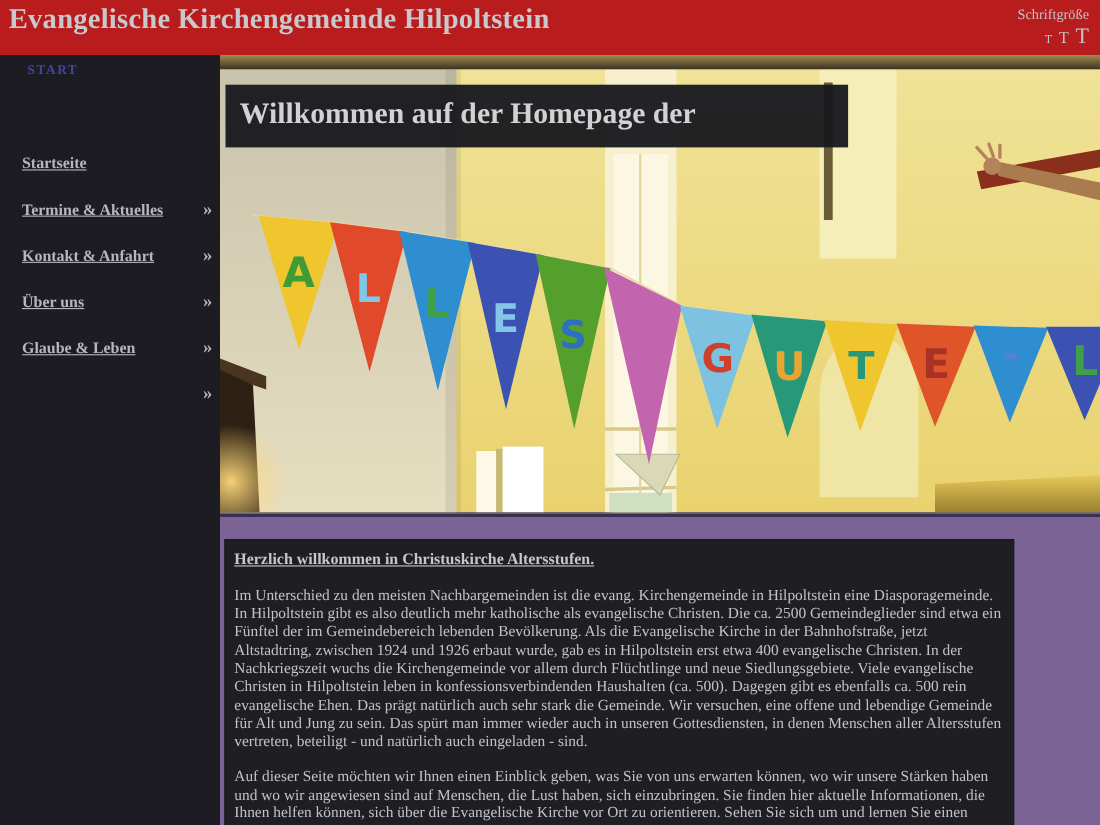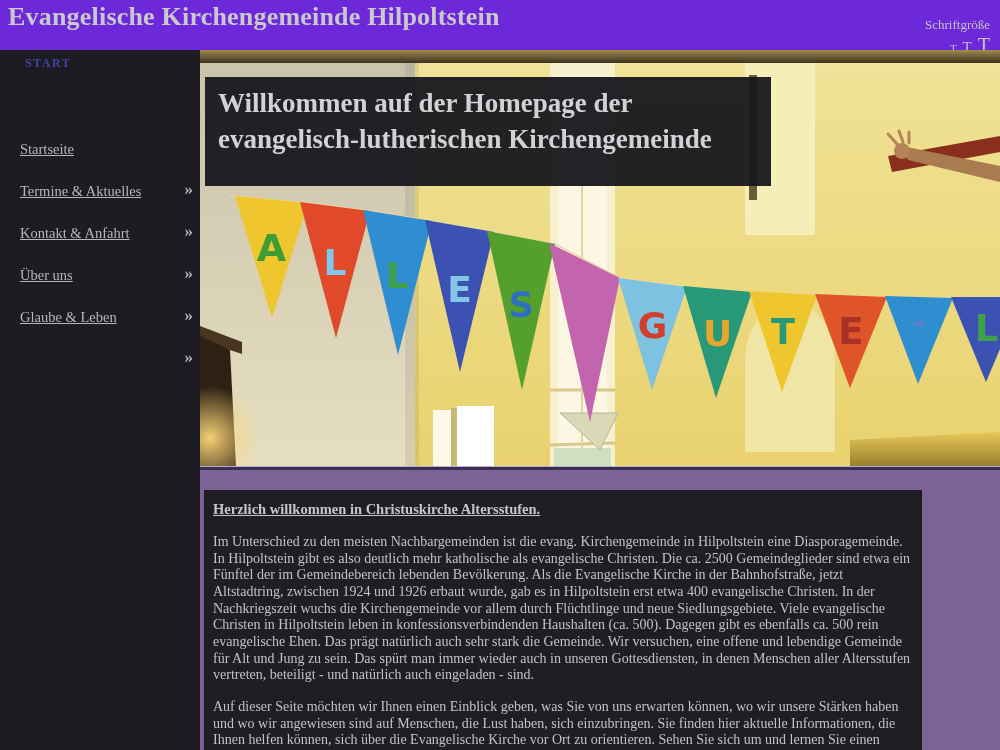--- a/index.html
+++ b/index.html
@@ -3,63 +3,63 @@
 <meta charset="utf-8">
 <style>
   html,body{margin:0;padding:0;}
   body{
     width:1000px;height:750px;overflow:hidden;position:relative;
     background:#1c1c22;
     font-family:"Liberation Serif", serif;
   }
   
   .header{
-    position:absolute;left:0;top:0;width:1000px;height:50px;background:#6d28d9;
+    position:absolute;left:0;top:0;width:1000px;height:50px;background:#b91c1c;
   }
   .site-title{
     position:absolute;left:8px;top:2px;
     font-size:26px;font-weight:bold;color:#c9c9cd;letter-spacing:.2px;
   }
   .fontsize-ctl{position:absolute;right:10px;top:5px;text-align:right;color:#c4c4c8;}
-  .fontsize-label{font-size:13px;margin-top:12px;}
+  .fontsize-label{font-size:13px;}
   .fontsize-ts{display:flex;justify-content:flex-end;align-items:baseline;gap:6px;margin-top:1px;}
   .fontsize-ts span{cursor:pointer;color:#c4c4c8;}
   .t-small{font-size:11px;}
   .t-mid{font-size:15px;}
   .t-large{font-size:20px;}
   
   .sidebar{
     position:absolute;left:0;top:50px;width:200px;height:700px;background:#1c1c22;
   }
   .start-link{
     position:absolute;left:25px;top:6px;
     font-size:12px;font-weight:bold;letter-spacing:1.5px;color:#4444a8;cursor:pointer;
   }
   .nav{position:absolute;left:0;top:80px;width:200px;}
   .nav-item{
     position:relative;padding:10px 8px 10px 20px;min-height:22px;cursor:pointer;
   }
   .nav-label{
     display:inline-block;max-width:150px;
-    font-size:14.5px;font-weight:normal;color:#b6b6bc;text-decoration:underline;line-height:1.15;
+    font-size:14.5px;font-weight:bold;color:#b6b6bc;text-decoration:underline;line-height:1.15;
   }
   .nav-arrow{
     position:absolute;right:7px;top:8px;
     font-size:17px;font-weight:bold;color:#b6b6bc;
   }
   
   .hero{
     position:absolute;left:200px;top:50px;width:800px;height:416px;overflow:hidden;
     border-bottom:1px solid #b9aed0;
   }
   .hero svg{display:block;}
   .hero-overlay{
     position:absolute;left:5px;top:27px;width:540px;
     background:rgba(23,23,29,.95);
-    padding:9px 13px 28px 13px;
+    padding:9px 13px 12px 13px;
     color:#d2d2d6;font-size:27px;font-weight:bold;line-height:1.33;
   }
   
   .content-section{
     position:absolute;left:200px;top:467px;width:800px;height:283px;
     background:#7c6396;border-top:3px solid #3a2e52;
   }
   .content-box{
     position:absolute;left:4px;top:20px;width:700px;min-height:300px;
     background:#1e1e23;border:1px solid #191920;
@@ -191,21 +191,20 @@
         <text x="719" y="283.54" text-anchor="middle" fill="#5a7fd0" font-family="&quot;DejaVu Sans&quot;, sans-serif" font-weight="bold" font-size="35">-</text>
         <polygon points="751,247 822,247 786,332" fill="#3c52b2"></polygon>
         <text x="786.5" y="291.2" text-anchor="middle" fill="#3fa04a" font-family="&quot;DejaVu Sans&quot;, sans-serif" font-weight="bold" font-size="37">L</text>
       </g>
 
     <rect x="0" y="0" width="800" height="13" fill="url(#bandGrad)"></rect>
   </svg>
 
   <div class="hero-overlay">
     <div>Willkommen auf der Homepage der</div>
-    <div>evangelisch-lutherischen Kirchengemeinde</div>
   </div>
 </div>
 
 <div class="content-section">
   <div class="content-box">
     <div class="content-heading">Herzlich willkommen in Christuskirche Altersstufen.</div>
     <p>Im Unterschied zu den meisten Nachbargemeinden ist die evang. Kirchengemeinde in Hilpoltstein eine Diasporagemeinde. In Hilpoltstein gibt es also deutlich mehr katholische als evangelische Christen. Die ca. 2500 Gemeindeglieder sind etwa ein Fünftel der im Gemeindebereich lebenden Bevölkerung. Als die Evangelische Kirche in der Bahnhofstraße, jetzt Altstadtring, zwischen 1924 und 1926 erbaut wurde, gab es in Hilpoltstein erst etwa 400 evangelische Christen. In der Nachkriegszeit wuchs die Kirchengemeinde vor allem durch Flüchtlinge und neue Siedlungsgebiete. Viele evangelische Christen in Hilpoltstein leben in konfessionsverbindenden Haushalten (ca. 500). Dagegen gibt es ebenfalls ca. 500 rein evangelische Ehen. Das prägt natürlich auch sehr stark die Gemeinde. Wir versuchen, eine offene und lebendige Gemeinde für Alt und Jung zu sein. Das spürt man immer wieder auch in unseren Gottesdiensten, in denen Menschen aller Altersstufen vertreten, beteiligt - und natürlich auch eingeladen - sind.</p>
     <p>Auf dieser Seite möchten wir Ihnen einen Einblick geben, was Sie von uns erwarten können, wo wir unsere Stärken haben und wo wir angewiesen sind auf Menschen, die Lust haben, sich einzubringen. Sie finden hier aktuelle Informationen, die Ihnen helfen können, sich über die Evangelische Kirche vor Ort zu orientieren. Sehen Sie sich um und lernen Sie einen Ausschnitt aus der Vielfalt der evangelischen Kirche kennen. Mit unserer Seite möchten wir dazu beitragen, dass Sie in Kontakt kommen mit Menschen, die ihren Glauben leben. Jeder und jede steht für einen ganz eigenen Weg, evangelisch zu sein.</p>
   </div>
 </div>

